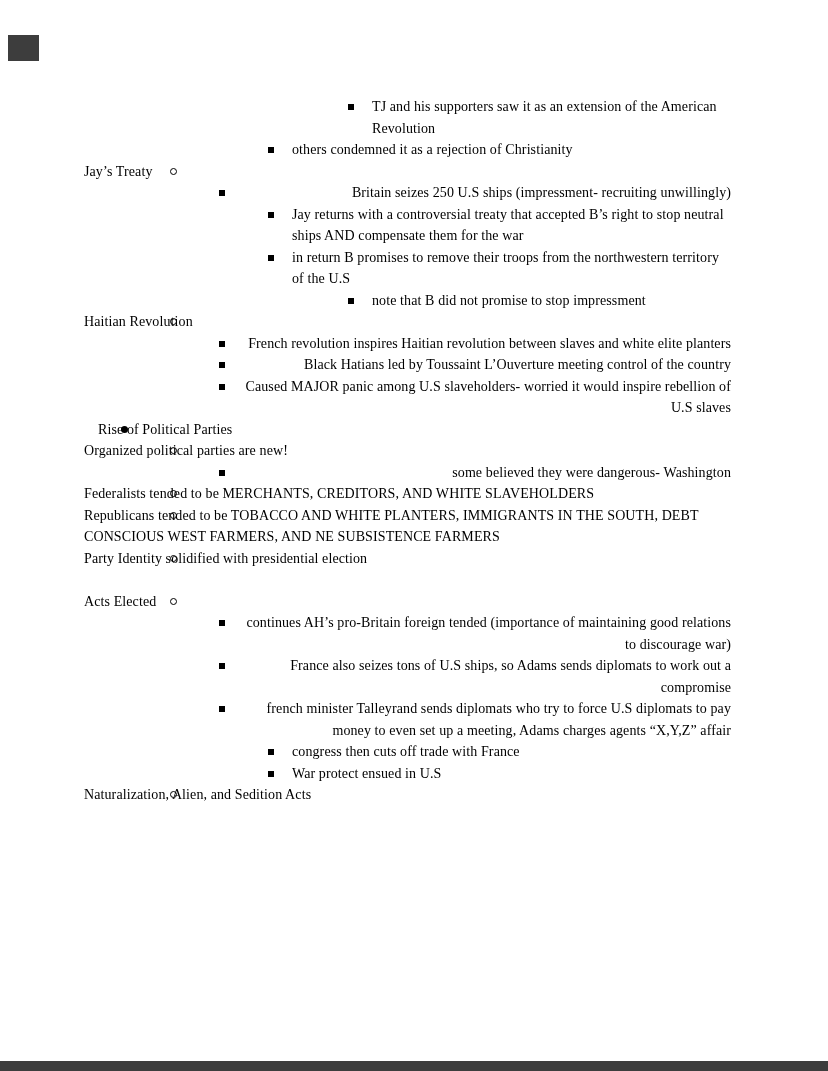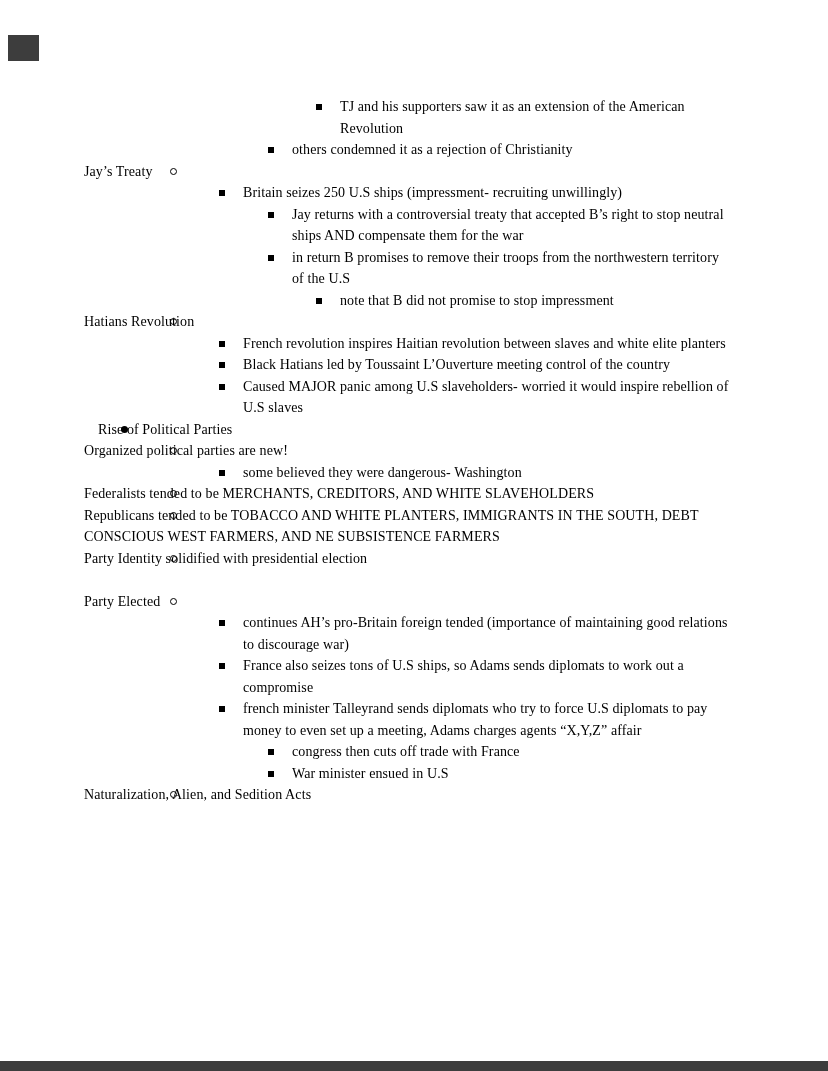--- a/index.html
+++ b/index.html
@@ -27,23 +27,23 @@
     font-size: 14px;
     line-height: 21.5px;
     padding-right: 97px;
     box-sizing: border-box;
     letter-spacing: 0.1px;
   }
   .gap-before { margin-top: 21.5px; }
 
   .level-1 { padding-left: 98px; }
   .level-2 { padding-left: 84px; font-family: Liberation Serif, serif; }
-  .level-3 { padding-left: 243px; }
+  .level-3 { padding-left: 243px; text-align: right; }
   .level-4 { padding-left: 292px; font-family: Liberation Serif, serif; }
-  .level-5 { padding-left: 340px; }
+  .level-5 { padding-left: 340px; margin-left: 32px; }
 
   .level-1 > .bullet { left: 121px; }
   .level-2 > .bullet { left: 170px; }
   .level-3 > .bullet { left: 219px; }
   .level-4 > .bullet { left: 268px; }
   .level-5 > .bullet { left: 316px; }
 
   .bullet { position: absolute; display: block; }
   .bullet.square {
     width: 6px; height: 6px;
@@ -88,32 +88,32 @@
 <div class="artifact-topleft"></div>
 
 <div class="doc-content">
     <div class="doc-item level-5"><span class="bullet square"></span><span class="item-text">TJ and his supporters saw it as an extension of the American Revolution</span></div>
     <div class="doc-item level-4"><span class="bullet square"></span><span class="item-text">others condemned it as a rejection of Christianity</span></div>
     <div class="doc-item level-2"><span class="bullet circle"></span><span class="item-text">Jay’s Treaty</span></div>
     <div class="doc-item level-3"><span class="bullet square"></span><span class="item-text">Britain seizes 250 U.S ships (impressment- recruiting unwillingly)</span></div>
     <div class="doc-item level-4"><span class="bullet square"></span><span class="item-text">Jay returns with a controversial treaty that accepted B’s right to stop neutral ships AND compensate them for the war</span></div>
     <div class="doc-item level-4"><span class="bullet square"></span><span class="item-text">in return B promises to remove their troops from the northwestern territory of the U.S</span></div>
     <div class="doc-item level-5"><span class="bullet square"></span><span class="item-text">note that B did not promise to stop impressment</span></div>
-    <div class="doc-item level-2"><span class="bullet circle"></span><span class="item-text">Hatians Revolution</span></div>
+    <div class="doc-item level-2"><span class="bullet circle"></span><span class="item-text">Haitian Revolution</span></div>
     <div class="doc-item level-3"><span class="bullet square"></span><span class="item-text">French revolution inspires Haitian revolution between slaves and white elite planters</span></div>
     <div class="doc-item level-3"><span class="bullet square"></span><span class="item-text">Black Hatians led by Toussaint L’Ouverture meeting control of the country</span></div>
     <div class="doc-item level-3"><span class="bullet square"></span><span class="item-text">Caused MAJOR panic among U.S slaveholders- worried it would inspire rebellion of U.S slaves</span></div>
     <div class="doc-item level-1"><span class="bullet disc"></span><span class="item-text">Rise of Political Parties</span></div>
     <div class="doc-item level-2"><span class="bullet circle"></span><span class="item-text">Organized political parties are new!</span></div>
     <div class="doc-item level-3"><span class="bullet square"></span><span class="item-text">some believed they were dangerous- Washington</span></div>
     <div class="doc-item level-2"><span class="bullet circle"></span><span class="item-text">Federalists tended to be MERCHANTS, CREDITORS, AND WHITE SLAVEHOLDERS</span></div>
     <div class="doc-item level-2"><span class="bullet circle"></span><span class="item-text">Republicans tended to be TOBACCO AND WHITE PLANTERS, IMMIGRANTS IN THE SOUTH, DEBT CONSCIOUS WEST FARMERS, AND NE SUBSISTENCE FARMERS</span></div>
     <div class="doc-item level-2"><span class="bullet circle"></span><span class="item-text">Party Identity solidified with presidential election</span></div>
-    <div class="doc-item level-2 gap-before"><span class="bullet circle"></span><span class="item-text">Party Elected</span></div>
+    <div class="doc-item level-2 gap-before"><span class="bullet circle"></span><span class="item-text">Acts Elected</span></div>
     <div class="doc-item level-3"><span class="bullet square"></span><span class="item-text">continues AH’s pro-Britain foreign tended (importance of maintaining good relations to discourage war)</span></div>
     <div class="doc-item level-3"><span class="bullet square"></span><span class="item-text">France also seizes tons of U.S ships, so Adams sends diplomats to work out a compromise</span></div>
     <div class="doc-item level-3"><span class="bullet square"></span><span class="item-text">french minister Talleyrand sends diplomats who try to force U.S diplomats to pay money to even set up a meeting, Adams charges agents “X,Y,Z” affair</span></div>
     <div class="doc-item level-4"><span class="bullet square"></span><span class="item-text">congress then cuts off trade with France</span></div>
-    <div class="doc-item level-4"><span class="bullet square"></span><span class="item-text">War minister ensued in U.S</span></div>
+    <div class="doc-item level-4"><span class="bullet square"></span><span class="item-text">War protect ensued in U.S</span></div>
     <div class="doc-item level-2"><span class="bullet circle"></span><span class="item-text">Naturalization, Alien, and Sedition Acts</span></div>
   </div>
 
 <div class="artifact-bottom"></div>
 
 </body></html>

